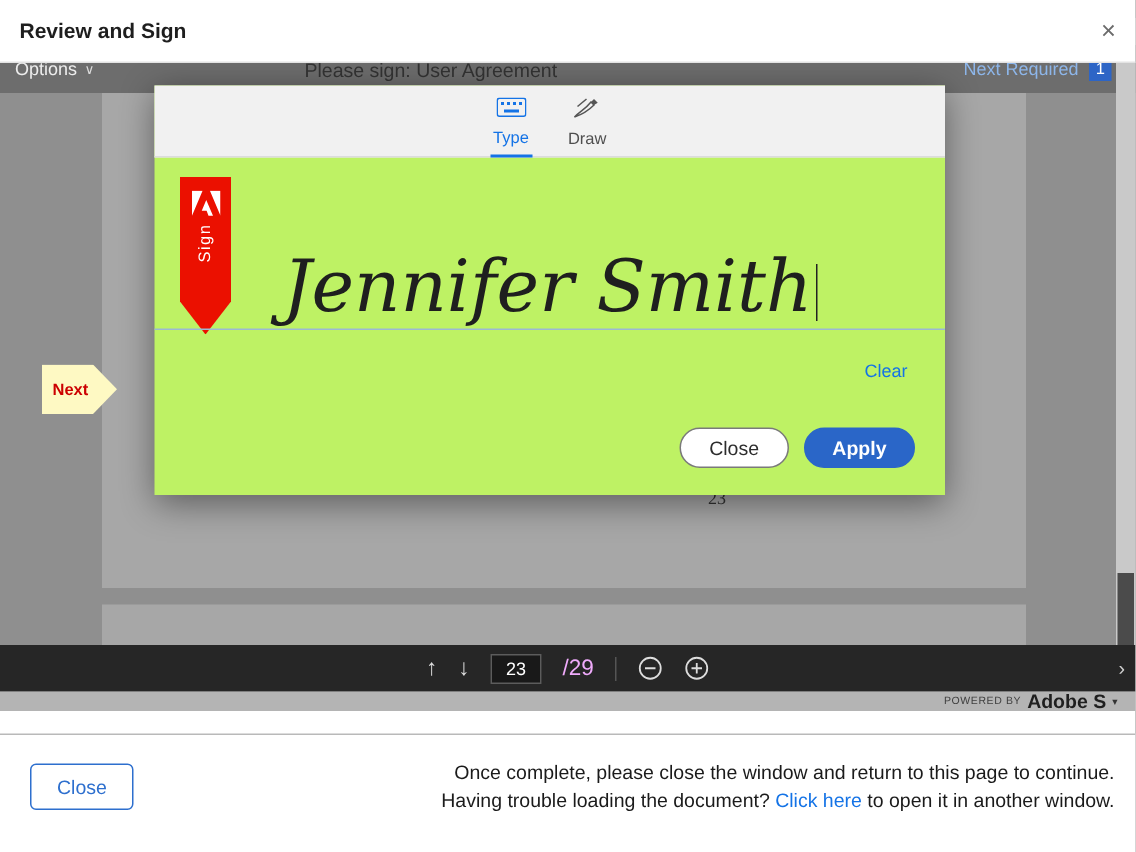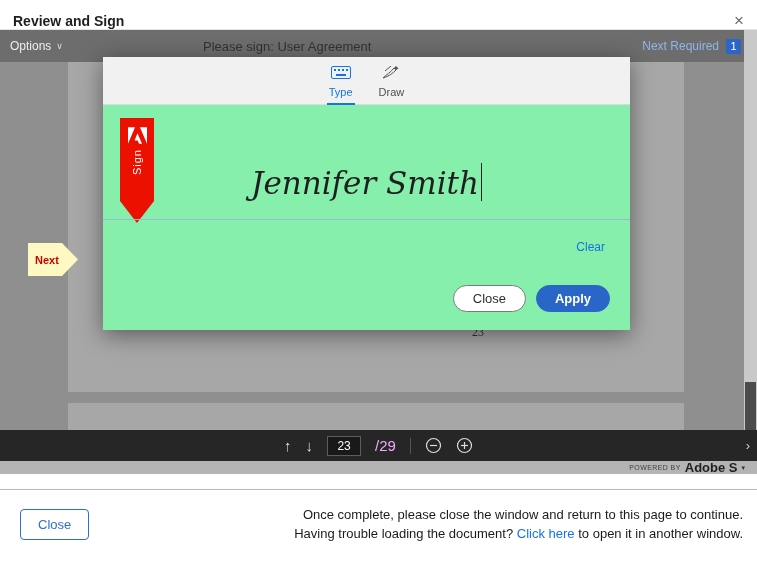--- a/index.html
+++ b/index.html
@@ -5,22 +5,22 @@
   * { box-sizing: border-box; margin: 0; padding: 0; }
   html,body { width: 757px; height: 568px; }
   body {
     position: relative;
     font-family: "Liberation Sans", sans-serif;
     background: #fff;
     overflow: hidden;
   }
 
   
-  .win-header { position:absolute; left:0; top:0; width:757px; height:30px; background:#fff;
-    display:flex; align-items:flex-end; justify-content:space-between; padding:0 13px;
+  .win-header { position:absolute; left:0; top:12px; width:757px; height:30px; background:#fff;
+    display:flex; align-items:flex-start; justify-content:space-between; padding:0 13px;
     border-bottom:1px solid #e3e3e3; z-index:30; }
   .win-title { font-size:14px; font-weight:bold; color:#1e1e1e; }
   .win-close { font-size:17px; color:#6b6b6b; cursor:pointer; line-height:1; }
 
   
   .toolbar { position:absolute; left:0; top:30px; width:757px; height:32px; background:#6d6d6d; z-index:5; }
   .options { position:absolute; left:10px; top:0; height:32px; display:flex; align-items:center; gap:5px;
     color:#ededed; font-size:12px; cursor:pointer; }
   .options .chev { font-size:9px; color:#dcdcdc; }
   .toolbar-center { position:absolute; left:203px; top:0; height:32px; display:flex; align-items:center;
@@ -35,40 +35,40 @@
   .page { position:absolute; left:68px; width:616px; background:#a7a7a7; }
   .page1 { top:0; height:330px; }
   .page2 { top:341px; height:27px; }
   .page-num { position:absolute; left:404px; top:263px; font-size:12px; color:#333;
     font-family:"Liberation Serif", serif; }
   .next-arrow { position:absolute; left:28px; top:181px; width:50px; height:33px; background:#fef9c3;
     clip-path:polygon(0 0,68% 0,100% 50%,68% 100%,0 100%);
     display:flex; align-items:center; padding-left:7px; color:#c00; font-size:11px; font-weight:bold; cursor:pointer; }
 
   
-  .modal { position:absolute; left:103px; top:57px; width:527px; height:273px; background:#86efac;
+  .modal { position:absolute; left:103px; top:57px; width:527px; height:273px; background:#bef264;
     box-shadow:0 5px 22px rgba(0,0,0,.45); z-index:10; }
   .modal-tabs { height:48px; background:#f1f1f1; border-bottom:1px solid #dcdcdc;
     display:flex; justify-content:center; gap:26px; }
   .tab { display:flex; flex-direction:column; align-items:center; padding-top:8px; gap:3px;
     cursor:pointer; position:relative; }
   .tab-label { font-size:11px; }
   .tab.active .tab-label { color:#1473e6; }
   .tab.active::after { content:""; position:absolute; left:-2px; right:-2px; bottom:-1px; height:2px; background:#1473e6; }
   .tab.inactive .tab-label { color:#4f4f4f; }
 
   .sig-area { position:relative; height:224px; }
   .ribbon { position:absolute; left:17px; top:13px; width:34px; height:105px; background:#eb1000;
     clip-path:polygon(0 0,100% 0,100% 79%,50% 100%,0 79%);
     display:flex; flex-direction:column; align-items:center; }
   .ribbon svg { margin-top:9px; }
   .ribbon-label { margin-top:5px; color:#fff; font-size:11px; writing-mode:vertical-rl;
     transform:rotate(180deg); letter-spacing:1px; }
   .sig-text { position:absolute; left:0; right:0; top:58px; text-align:center;
-    font-family:"DejaVu Serif", serif; font-style:italic; font-size:31px; color:#1f1f1f;
+    font-family:"DejaVu Serif", serif; font-style:italic; font-size:48px; color:#1f1f1f;
     white-space:nowrap; cursor:text; }
   .caret { display:inline-block; width:1px; height:38px; background:#222; vertical-align:-7px; margin-left:2px; }
   .sig-line { position:absolute; left:0; right:0; top:114px; border-top:1px solid #9cb8d4; }
   .clear-link { position:absolute; right:25px; top:135px; font-size:12px; color:#1473e6; cursor:pointer; }
   .btn-row { position:absolute; right:20px; bottom:17px; display:flex; gap:10px; }
   .pill { height:27px; min-width:73px; border-radius:14px; font-size:13px; display:flex;
     align-items:center; justify-content:center; padding:0 18px; cursor:pointer; }
   .pill-close { background:#fff; border:1px solid #7a7a7a; color:#2d2d2d; }
   .pill-apply { background:#2a66c8; border:1px solid #2a66c8; color:#fff; font-weight:bold; }
 

